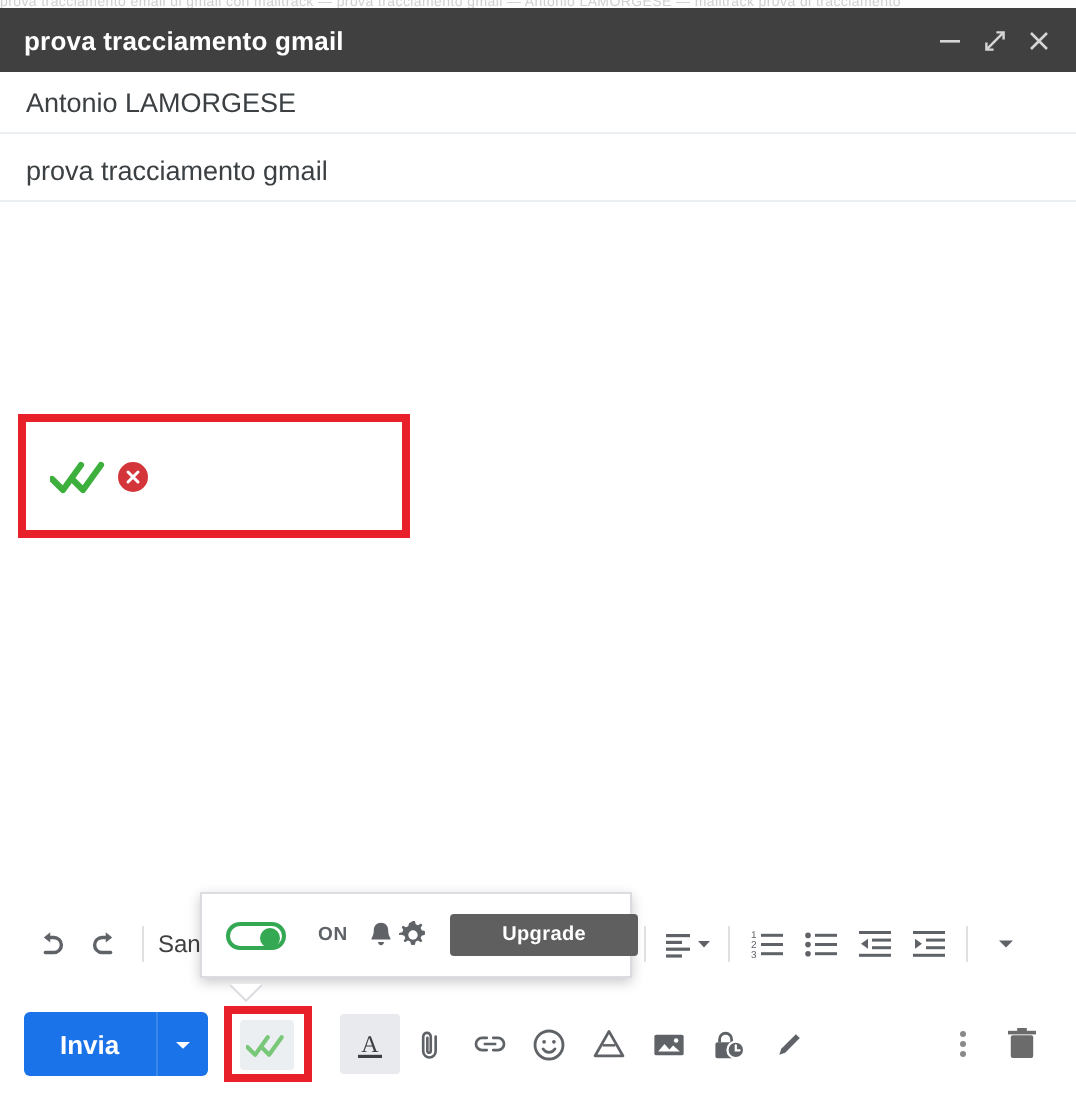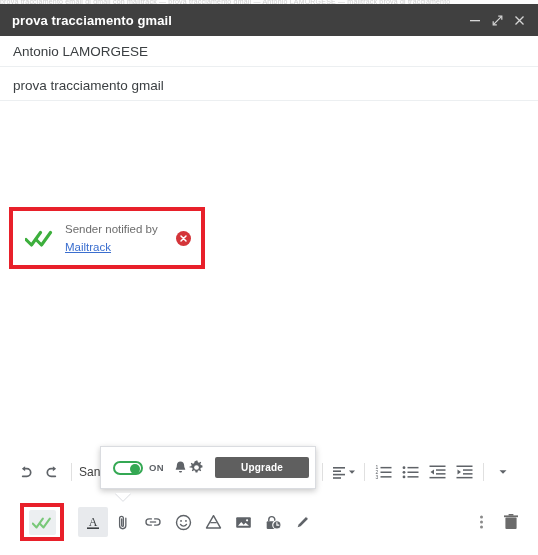--- a/index.html
+++ b/index.html
@@ -116,21 +116,21 @@
     width: 30px; height: 14px; border-radius: 8px;
     background: #ffffff; border: 2px solid #34a853;
     position: relative; cursor: pointer;
   }
   .toggle .knob {
     position: absolute; top: 1px; right: 1px; width: 10px; height: 10px;
     border-radius: 50%; background: #34a853;
   }
   .toggle-label {
     font-size: 9.5px; color: #5f6368; font-weight: bold;
-    margin-left: 6px; letter-spacing: .4px;
+    margin-left: 16px; letter-spacing: .4px;
   }
   .mt-pop-sep { width: 1px; height: 20px; background: #e6e6e6; }
   .pop-btn {
     width: 32px; height: 32px; display: flex; align-items: center;
     justify-content: center; color: #5f6368; cursor: pointer;
   }
   .upgrade-btn {
     background: #5f5f5f; color: #ffffff; font-size: 10px; font-weight: bold;
     border: none; border-radius: 2px; padding: 5px 26px; margin: 0 8px 0 10px;
     cursor: pointer; font-family: "Liberation Sans", sans-serif;
@@ -214,24 +214,20 @@
   <div class="body-area">
   </div>
 
   <div class="mt-annot">
     <div class="mt-banner">
       <div class="mt-checks">
         <svg width="30" height="18" viewBox="0 0 30 18" aria-hidden="true">
           <path d="M1 10.5L6.5 16L15.5 3.5" fill="none" stroke="#3daf3d" stroke-width="3.1" stroke-linecap="round" stroke-linejoin="round"></path>
           <path d="M11 10.5L16.5 16L25.5 3.5" fill="none" stroke="#3daf3d" stroke-width="3.1" stroke-linecap="round" stroke-linejoin="round"></path>
         </svg>
-      </div>
-      <div class="mt-text">
-        <div class="mt-line1">Sender notified by</div>
-        <a class="mt-link">Mailtrack</a>
       </div>
       <div class="mt-close">
         <svg width="9" height="9" viewBox="0 0 9 9" aria-hidden="true">
           <path d="M2 2L7 7M7 2L2 7" stroke="#ffffff" stroke-width="1.5" stroke-linecap="round"></path>
         </svg>
       </div>
     </div>
   </div>
 
   <div class="fmt-toolbar">
@@ -349,20 +345,28 @@
     <button class="upgrade-btn">Upgrade</button>
   </div>
   <div class="mt-popup-tail">
     <svg width="16" height="9" viewBox="0 0 16 9" aria-hidden="true">
       <path d="M0 0L8 8.5L16 0z" fill="#ffffff"></path>
       <path d="M0 0.4L8 8.4L16 0.4" fill="none" stroke="#dadce0" stroke-width="1"></path>
     </svg>
   </div>
 
   <div class="send-bar">
+    <div class="send-group">
+      <button class="send-btn">Invia</button>
+      <div class="send-caret">
+        <svg width="9" height="9" viewBox="0 0 9 9" aria-hidden="true">
+          <path d="M1 3L4.5 6.4L8 3" fill="#ffffff"></path>
+        </svg>
+      </div>
+    </div>
 
     <div class="mt-btn-annot">
       <div class="mt-btn">
         <svg width="21" height="13" viewBox="0 0 30 18" aria-hidden="true">
           <path d="M1 10.5L6.5 16L15.5 3.5" fill="none" stroke="#79c879" stroke-width="3" stroke-linecap="round" stroke-linejoin="round"></path>
           <path d="M11 10.5L16.5 16L25.5 3.5" fill="none" stroke="#79c879" stroke-width="3" stroke-linecap="round" stroke-linejoin="round"></path>
         </svg>
       </div>
     </div>
 

